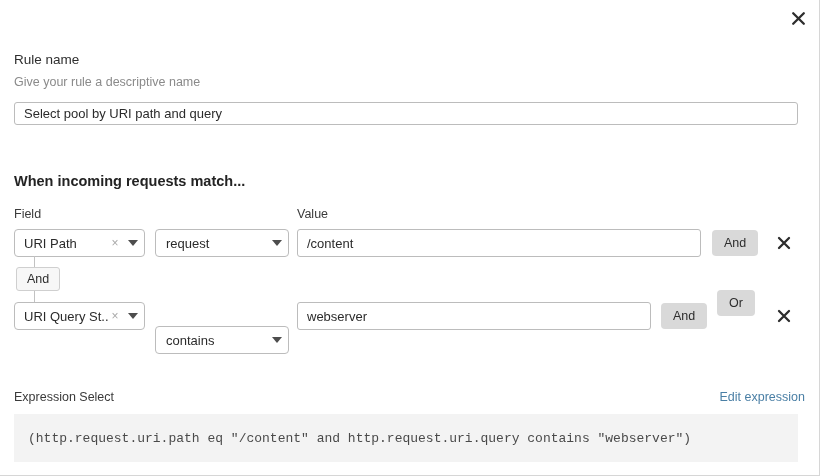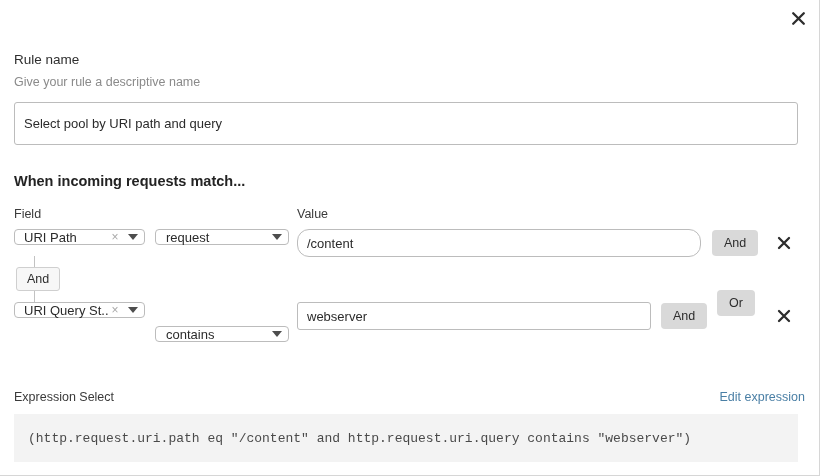--- a/index.html
+++ b/index.html
@@ -57,21 +57,21 @@
   .field-sublabel {
     position: absolute;
     font-size: 12.5px;
     color: #8a8a8a;
   }
   #rule-name-label { left: 14px; top: 52px; }
   #rule-name-sublabel { left: 14px; top: 75px; }
 
   .text-input {
     position: absolute;
-    height: 43px;
+    height: 23px;
     border: 1px solid #bcbcbc;
     border-radius: 3px;
     background: #fff;
     font-family: "Liberation Sans", sans-serif;
     font-size: 13px;
     color: #2b2b2b;
     padding: 0 9px;
     outline: none;
   }
   #rule-name-input {
@@ -97,21 +97,21 @@
     font-size: 12.5px;
     color: #3a3a3a;
   }
   #col-field { left: 14px; }
   #col-operator { left: 155px; margin-top: 21px; }
   #col-value { left: 297px; }
 
   
   .select-box {
     position: absolute;
-    height: 16px;
+    height: 28px;
     width: 131px;
     border: 1px solid #bcbcbc;
     border-radius: 4px;
     background: #fff;
     display: flex;
     align-items: center;
     cursor: pointer;
   }
   .select-value {
     flex: 1 1 auto;
@@ -264,21 +264,21 @@
       </span>
   </div>
 
   <div class="select-box op-box" style="left:155px; top:229px;">
     <span class="select-value">request</span>
     <span class="select-caret">
         <span class="caret-tri"></span>
       </span>
   </div>
 
-  <input class="text-input" style="left: 297px; top: 229px; width: 404px; height: 28px; border-radius: 12px;" type="text" value="/content">
+  <input class="text-input" style="left: 297px; top: 229px; width: 404px; height: 28px;" type="text" value="/content">
 
   <button class="logic-btn" style="left:712px; top:230px;">And</button>
 
   <button class="row-delete" style="left:774px; top:233px;">
     <svg width="14" height="14" viewBox="0 0 14 14">
       <path d="M2 2 L12 12 M12 2 L2 12" stroke="#2d2d2d" stroke-width="2.3" stroke-linecap="round"></path>
     </svg>
   </button>
 
   <div class="connector-line" id="connector-line-top"></div>

